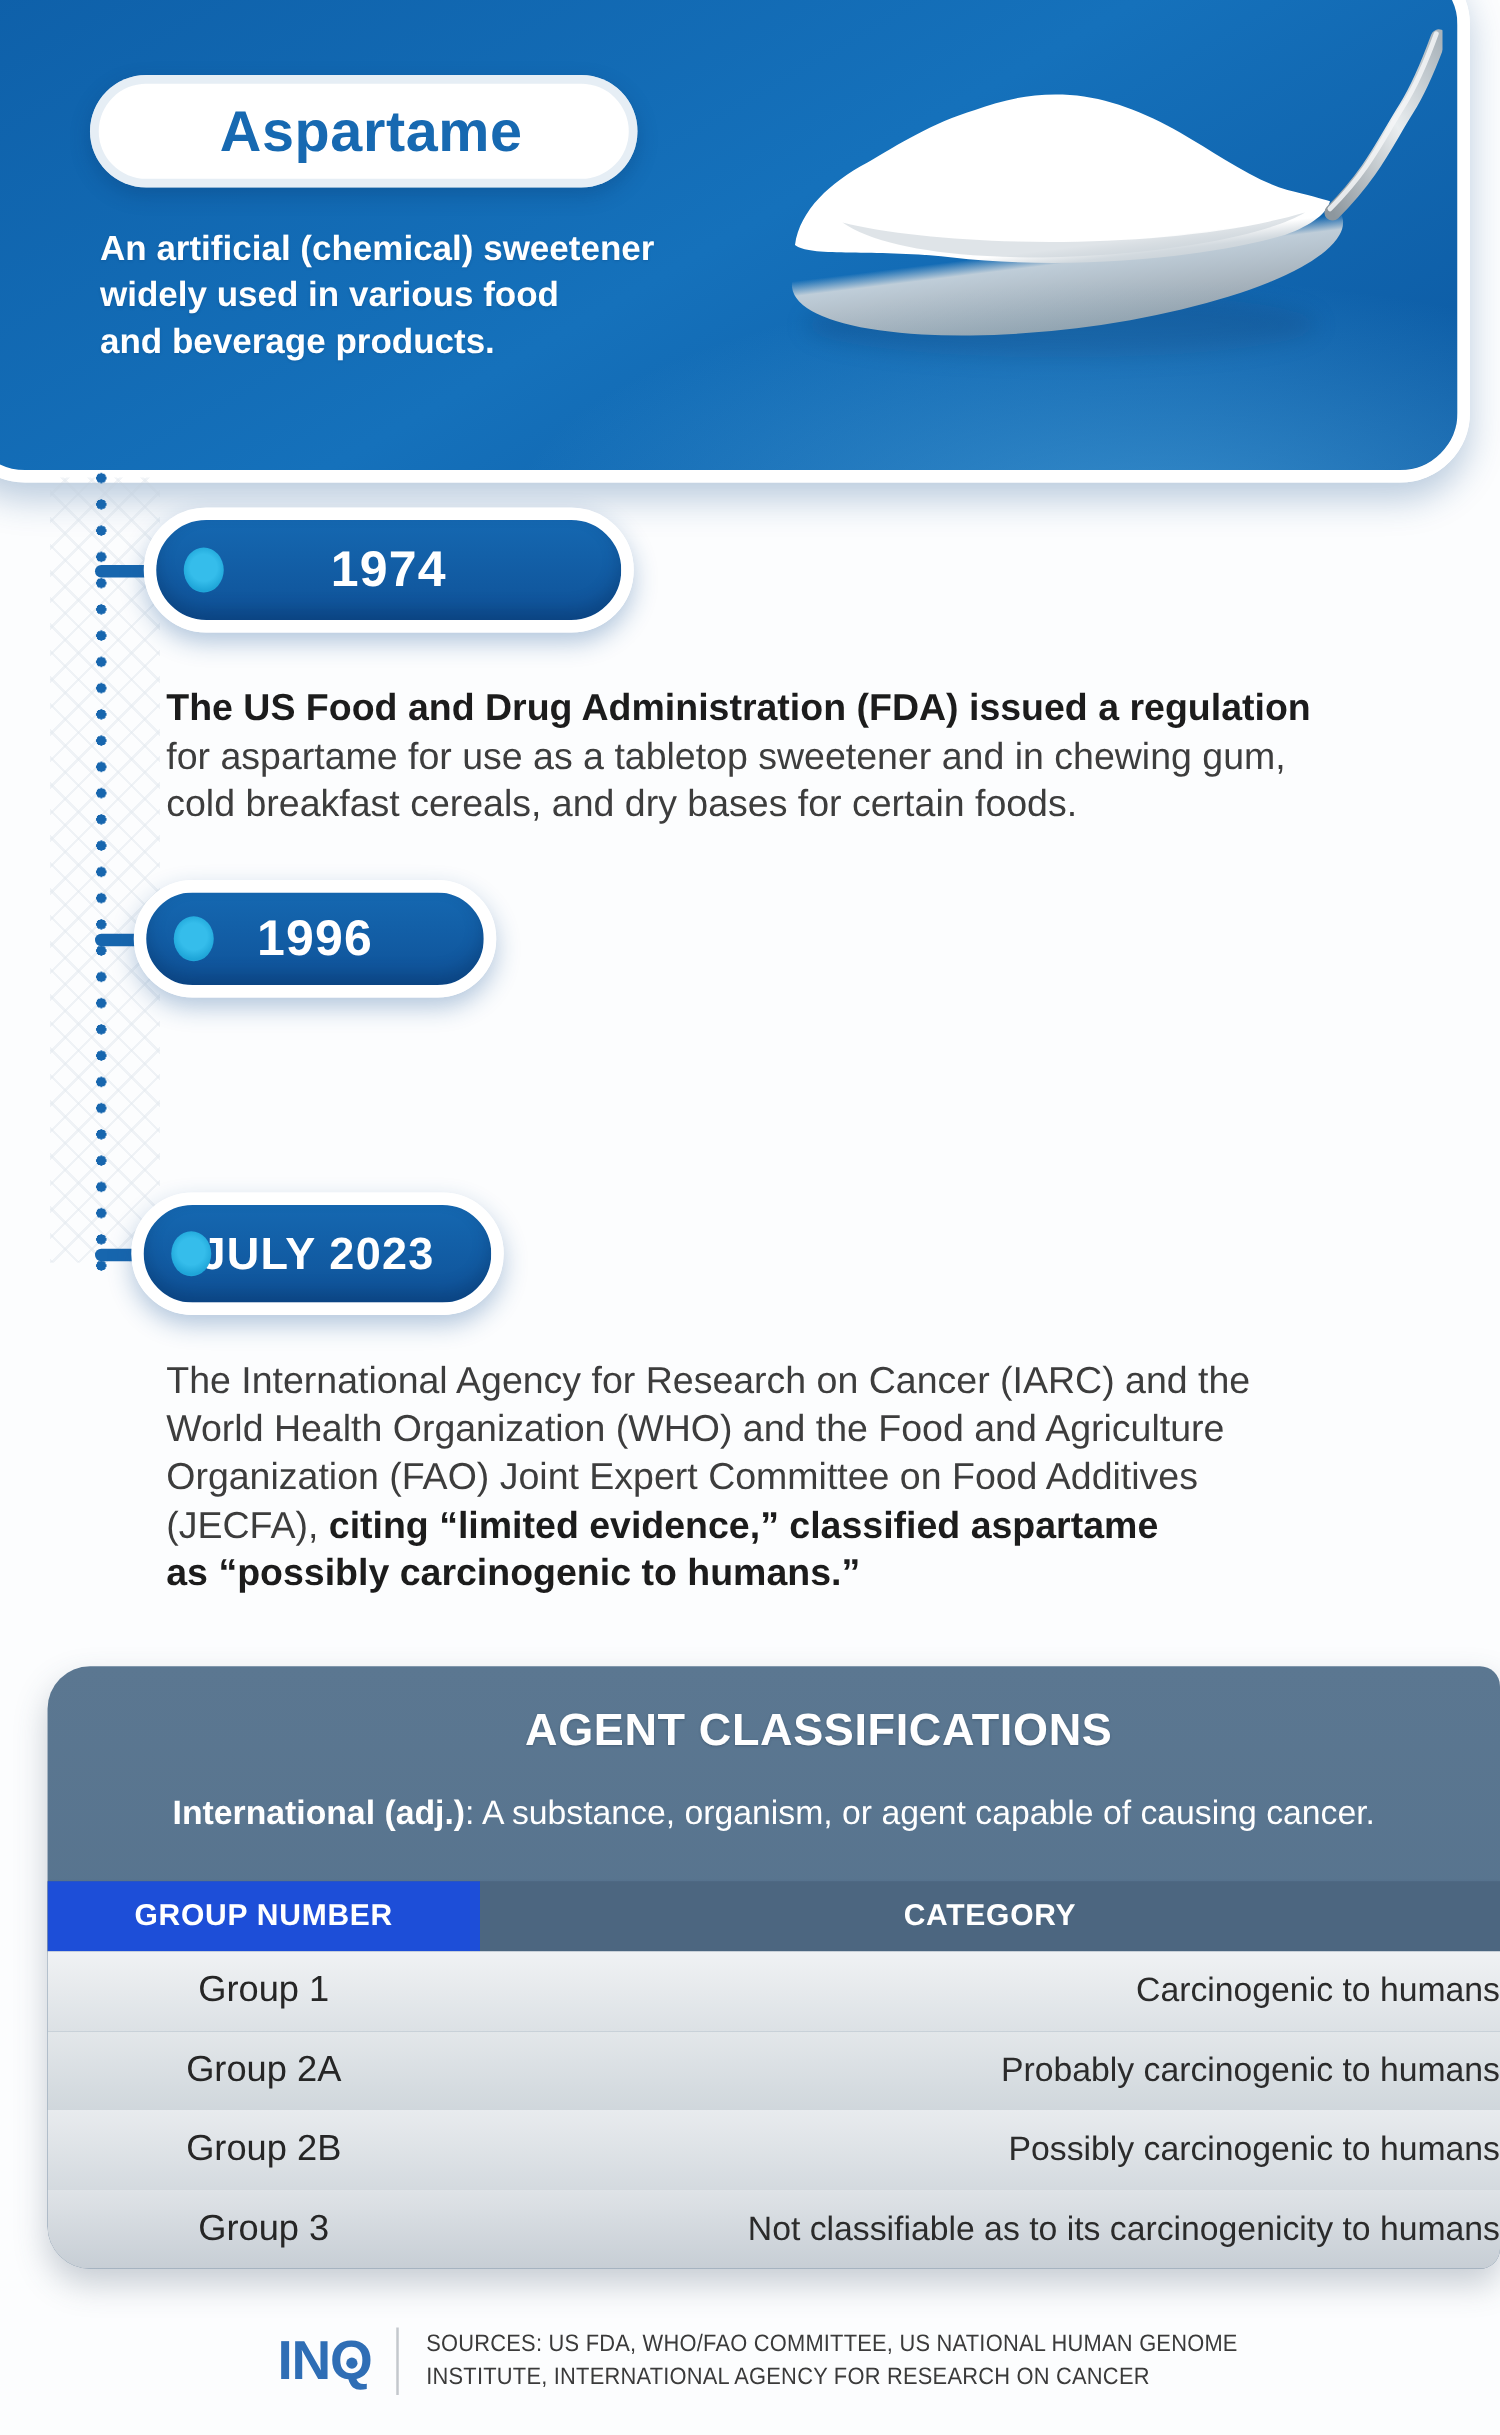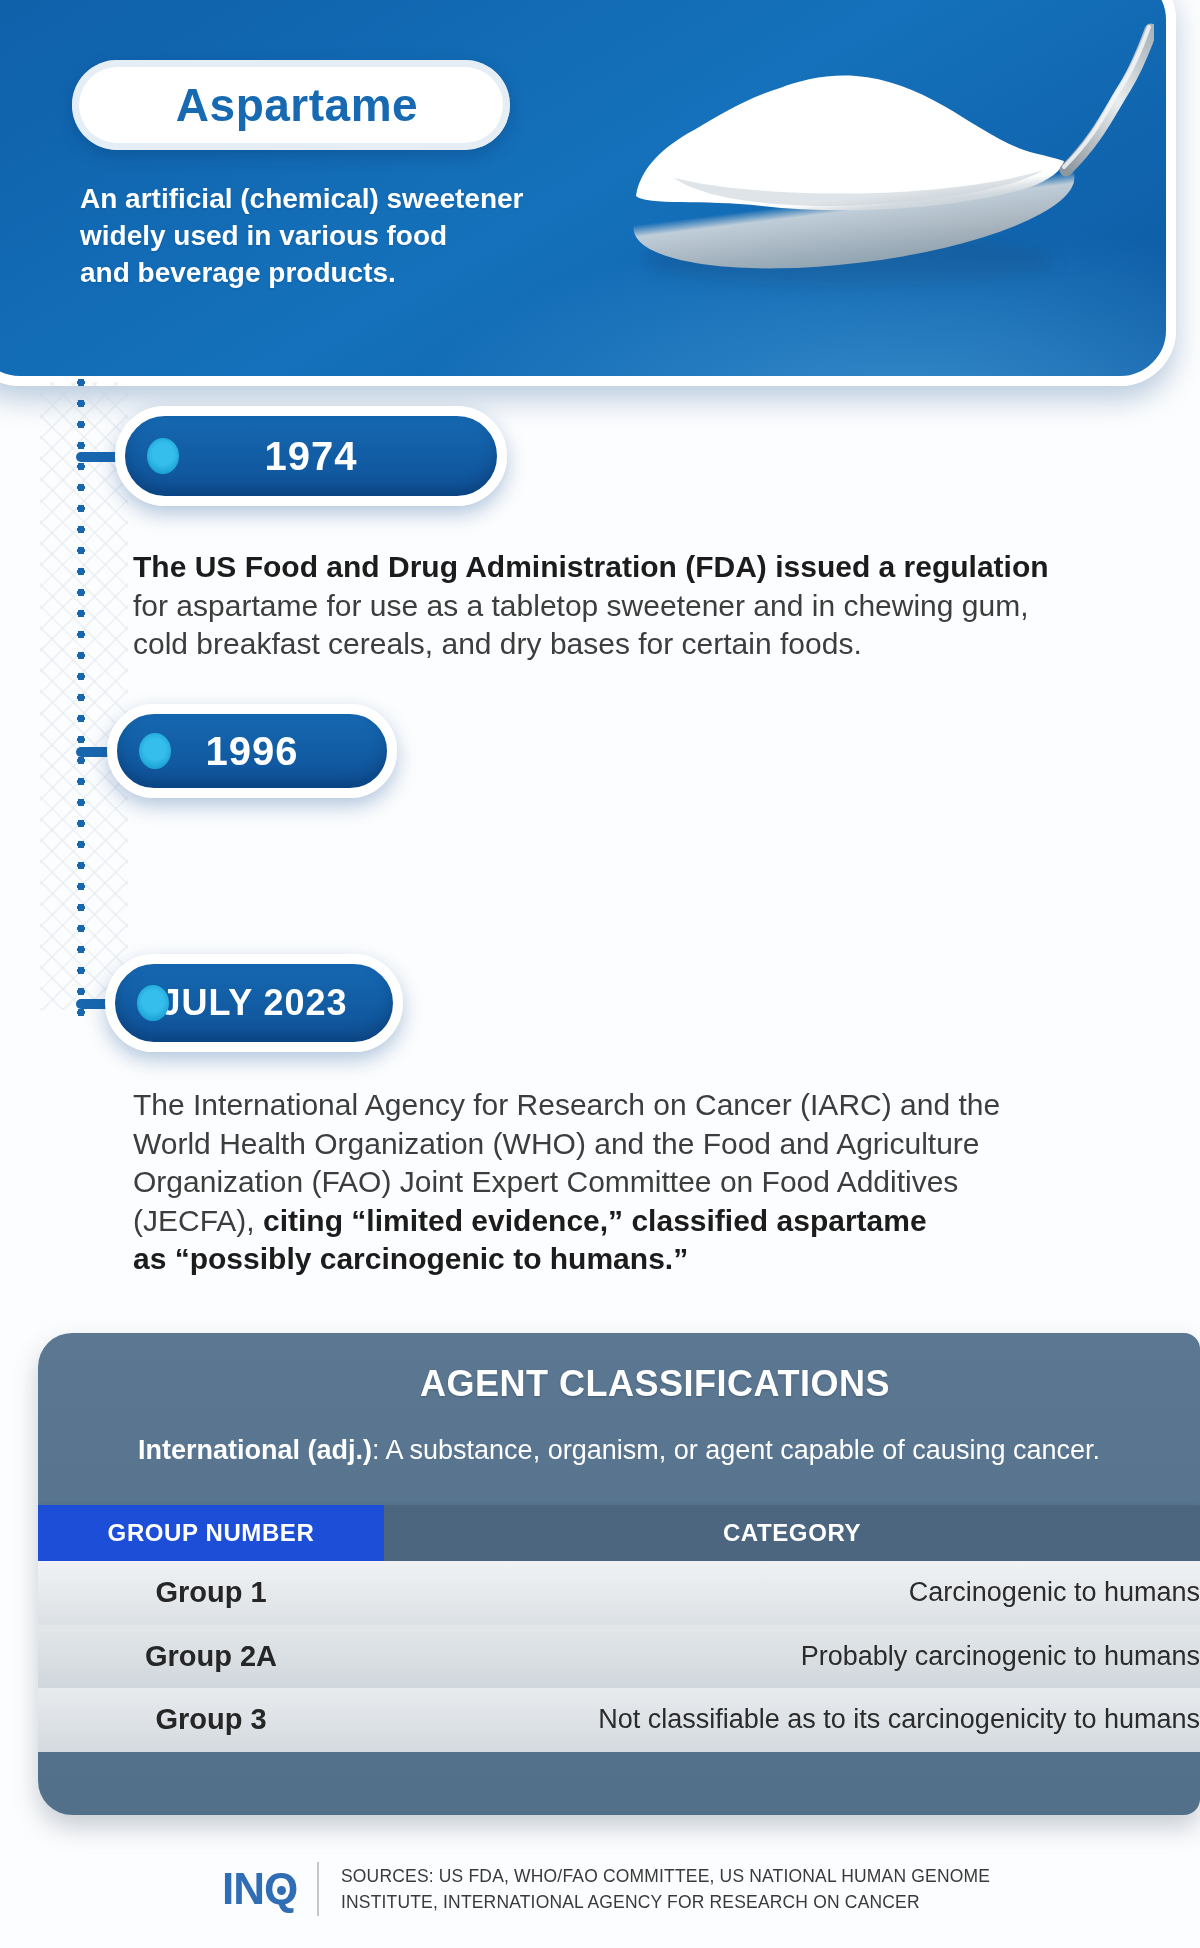--- a/index.html
+++ b/index.html
@@ -106,21 +106,21 @@
   .th.first { background:#1d4ed8; }
   .tbody {
     position:absolute; top:228px; left:0; width:100%; height:254px;
     display:grid; grid-template-rows:repeat(4,1fr);
   }
   .trow { display:grid; grid-template-columns:346px 1fr; align-items:center; }
   .trow:nth-child(1){ background:linear-gradient(180deg,#f0f2f4,#dce1e5); }
   .trow:nth-child(2){ background:linear-gradient(180deg,#e3e7ea,#d0d7dc); }
   .trow:nth-child(3){ background:linear-gradient(180deg,#e8ebee,#d4dadf); }
   .trow:nth-child(4){ background:linear-gradient(180deg,#dfe3e7,#c7ced5); }
-  .td-group { text-align:center; font-weight:bold; font-size:29px; color:#262626; }
+  .td-group { text-align:center; font-weight:normal; font-size:29px; color:#262626; }
   .td-cat   { text-align:right; font-size:27px; color:#2b2b2b; }
 
   
   .footer { position:absolute; left:222px; top:1862px; display:flex; align-items:center; }
   .inq { position:relative; font-size:44px; font-weight:bold; color:#2f6eb5; letter-spacing:-1px; line-height:44px; }
   .inq .qdot { position:absolute; right:11px; top:19px; width:9px; height:9px; border-radius:50%; background:#2f6eb5; }
   .divider { width:2px; height:54px; background:#c3c8cd; margin:0 22px 0 20px; }
   .sources {
     font-size:19px; line-height:26px; color:#3a3a3a; white-space:pre-line;
     letter-spacing:.2px; transform:scaleX(.92); transform-origin:left center;
@@ -212,20 +212,24 @@
     <div class="tbody">
       <div class="trow">
         <div class="td-group">Group 1</div>
         <div class="td-cat">Carcinogenic to humans</div>
       </div>
       <div class="trow">
         <div class="td-group">Group 2A</div>
         <div class="td-cat">Probably carcinogenic to humans</div>
       </div>
       <div class="trow">
+        <div class="td-group">Group 2B</div>
+        <div class="td-cat">Possibly carcinogenic to humans</div>
+      </div>
+      <div class="trow">
         <div class="td-group">Group 3</div>
         <div class="td-cat">Not classifiable as to its carcinogenicity to humans</div>
       </div>
     </div>
   </section>
 
   <footer class="footer">
     <div class="inq"><span>INQ</span><span class="qdot"></span></div>
     <div class="divider"></div>
     <div class="sources">SOURCES: US FDA, WHO/FAO COMMITTEE, US NATIONAL HUMAN GENOME

